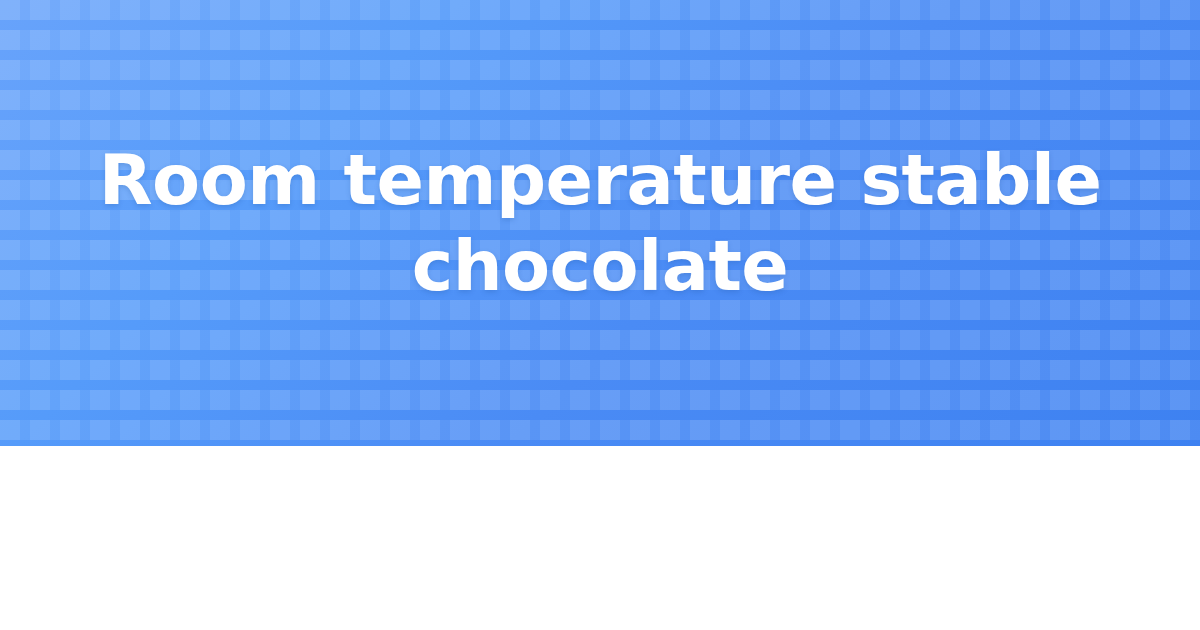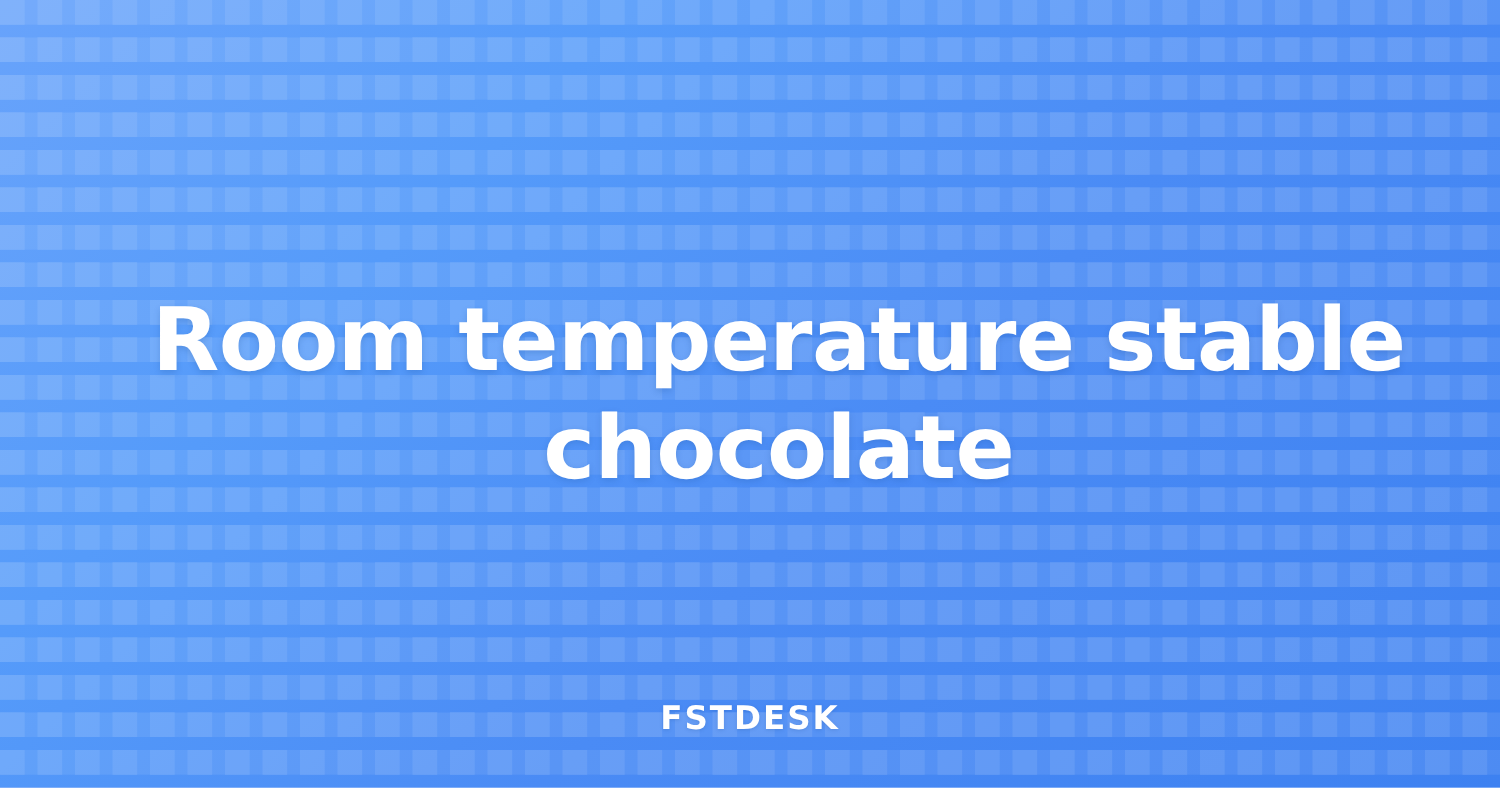--- a/index.html
+++ b/index.html
@@ -10,30 +10,29 @@
   body {
     width: 1200px;
     height: 630px;
     overflow: hidden;
     font-family: "Liberation Sans", "DejaVu Sans", sans-serif;
   }
 
   #og-card {
     position: relative;
     width: 1200px;
-    height: 630px;
+    height: 446px;
     box-sizing: border-box;
     background-color: #4a8bf5;
     background-image: linear-gradient(135deg, #68a3fb 0%, #559bfa 28%, #4a8bf5 58%, #3d81f1 100%);
     overflow: hidden;
     display: flex;
     flex-direction: column;
     align-items: flex-start;
     justify-content: center;
-    padding-left: 23px;
   }
 
   
   #pattern-overlay {
     position: absolute;
     top: 0;
     left: 0;
     width: 1200px;
     height: 630px;
     pointer-events: none;
@@ -109,17 +108,14 @@
 <body>
 
 <div id="og-card">
 
   <div id="pattern-overlay"></div>
 
   <div id="content">
     <h1 id="headline">Room temperature stable chocolate</h1>
   </div>
 
-  <div id="brand-wrap">
-    <span id="brand">FSTDESK</span>
-  </div>
 
 </div>
 
 </body></html>

